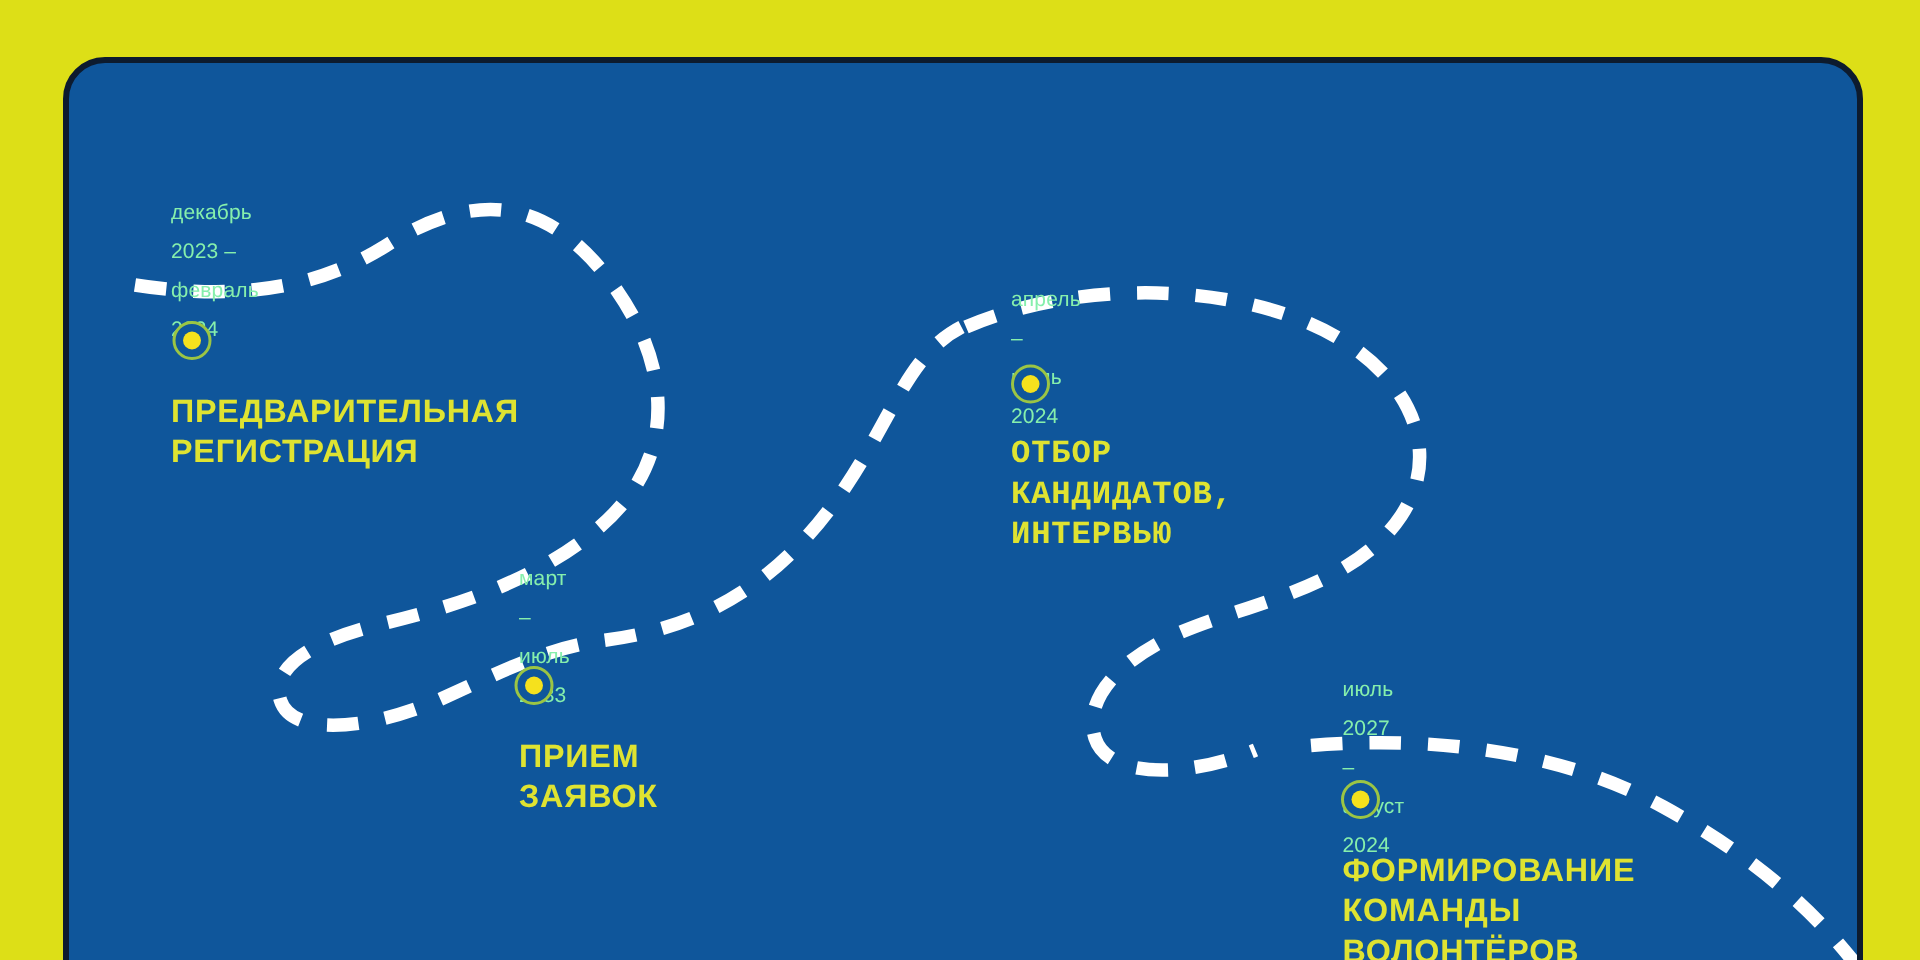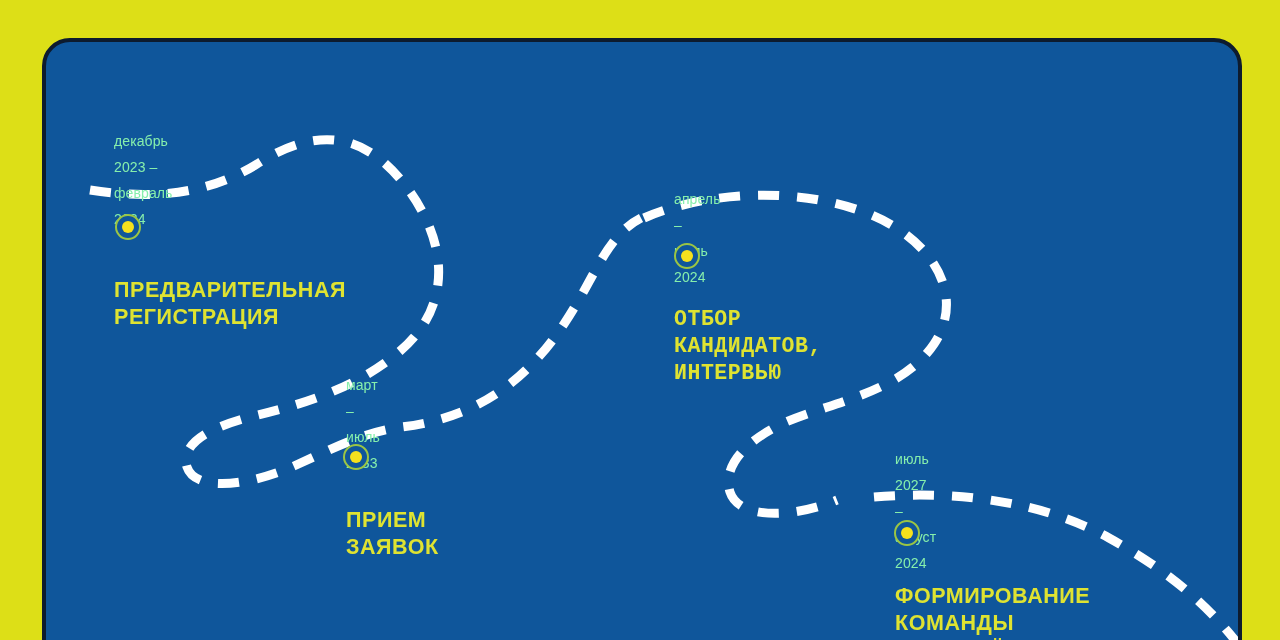--- a/index.html
+++ b/index.html
@@ -48,21 +48,20 @@
     font-weight: 400;
   }
   .stage-title {
     color: #dfe331;
     font-size: 21.5px;
     line-height: 27px;
     font-weight: 700;
     letter-spacing: 0.55px;
     white-space: pre-line;
     text-transform: uppercase;
-    margin-top: 16px;
   }
   .marker {
     position: absolute;
     width: 26px;
     height: 26px;
   }
   .marker .ring {
     position: absolute;
     left: 0;
     top: 0;

